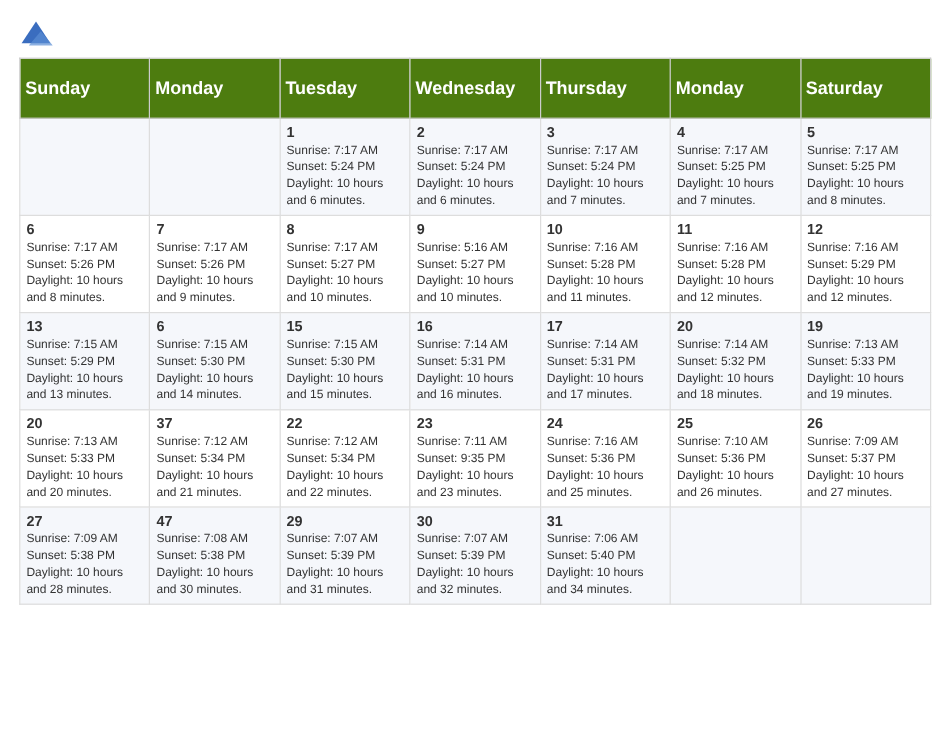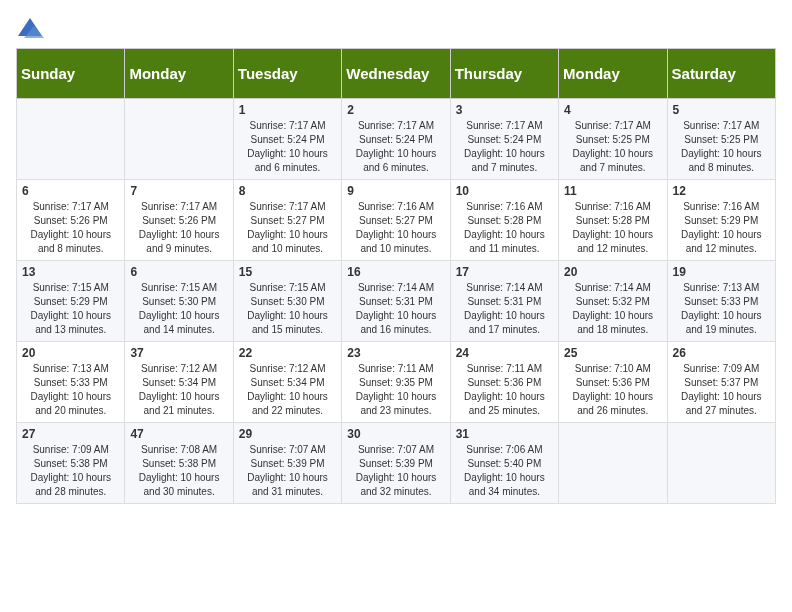--- a/index.html
+++ b/index.html
@@ -81,21 +81,20 @@
     .day-number {
       font-weight: bold;
       font-size: 12px;
       display: block;
       margin-bottom: 2px;
     }
     .day-info {
       font-size: 10px;
       line-height: 1.4;
       color: #333;
-      text-align: center;
     }
   </style>
 </head>
 <body>
 
 <div class="header">
   <div class="logo">
     <svg class="logo-icon" viewBox="0 0 28 24" xmlns="http://www.w3.org/2000/svg">
       <polygon points="14,2 26,20 2,20" fill="#3a6dbf"></polygon>
       <polygon points="18,10 28,22 8,22" fill="#5b8fd4" opacity="0.7"></polygon>
@@ -179,21 +178,21 @@
         </td>
         <td>
           <span class="day-number">8</span>
           <div class="day-info">Sunrise: 7:17 AM
 Sunset: 5:27 PM
 Daylight: 10 hours
 and 10 minutes.</div>
         </td>
         <td>
           <span class="day-number">9</span>
-          <div class="day-info">Sunrise: 7:16 AM
+          <div class="day-info">Sunrise: 5:16 AM
 Sunset: 5:27 PM
 Daylight: 10 hours
 and 10 minutes.</div>
         </td>
         <td>
           <span class="day-number">10</span>
           <div class="day-info">Sunrise: 7:16 AM
 Sunset: 5:28 PM
 Daylight: 10 hours
 and 11 minutes.</div>
@@ -288,21 +287,21 @@
         </td>
         <td>
           <span class="day-number">23</span>
           <div class="day-info">Sunrise: 7:11 AM
 Sunset: 9:35 PM
 Daylight: 10 hours
 and 23 minutes.</div>
         </td>
         <td>
           <span class="day-number">24</span>
-          <div class="day-info">Sunrise: 7:11 AM
+          <div class="day-info">Sunrise: 7:16 AM
 Sunset: 5:36 PM
 Daylight: 10 hours
 and 25 minutes.</div>
         </td>
         <td>
           <span class="day-number">25</span>
           <div class="day-info">Sunrise: 7:10 AM
 Sunset: 5:36 PM
 Daylight: 10 hours
 and 26 minutes.</div>

